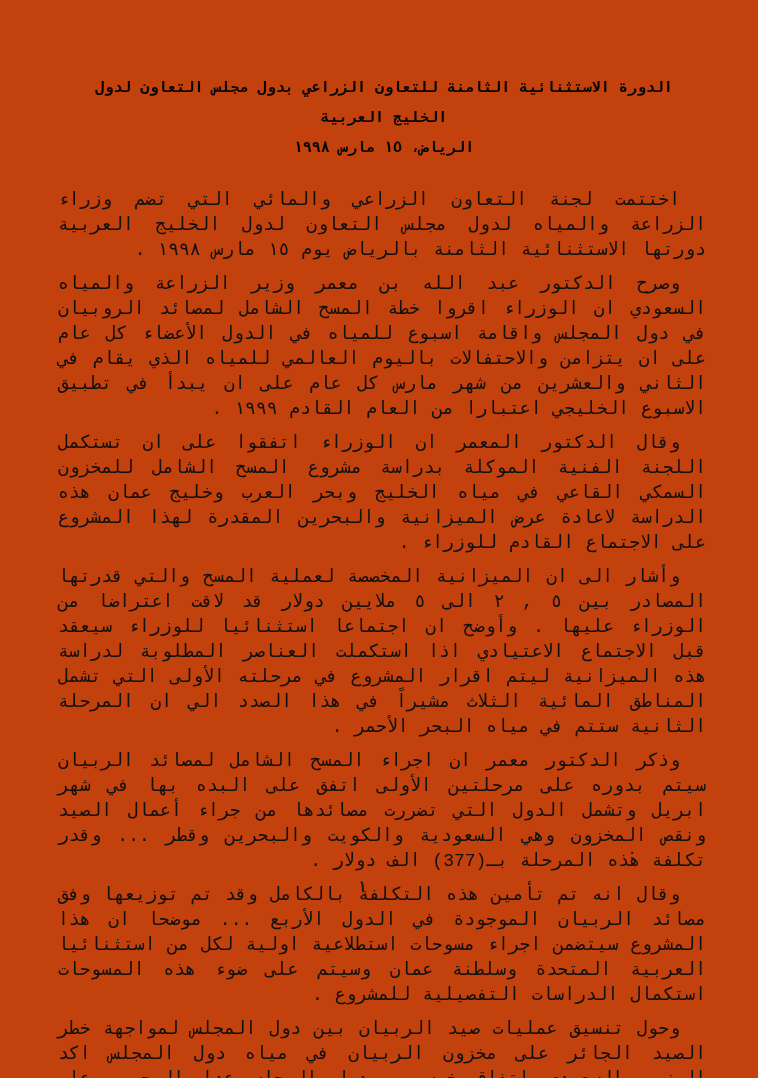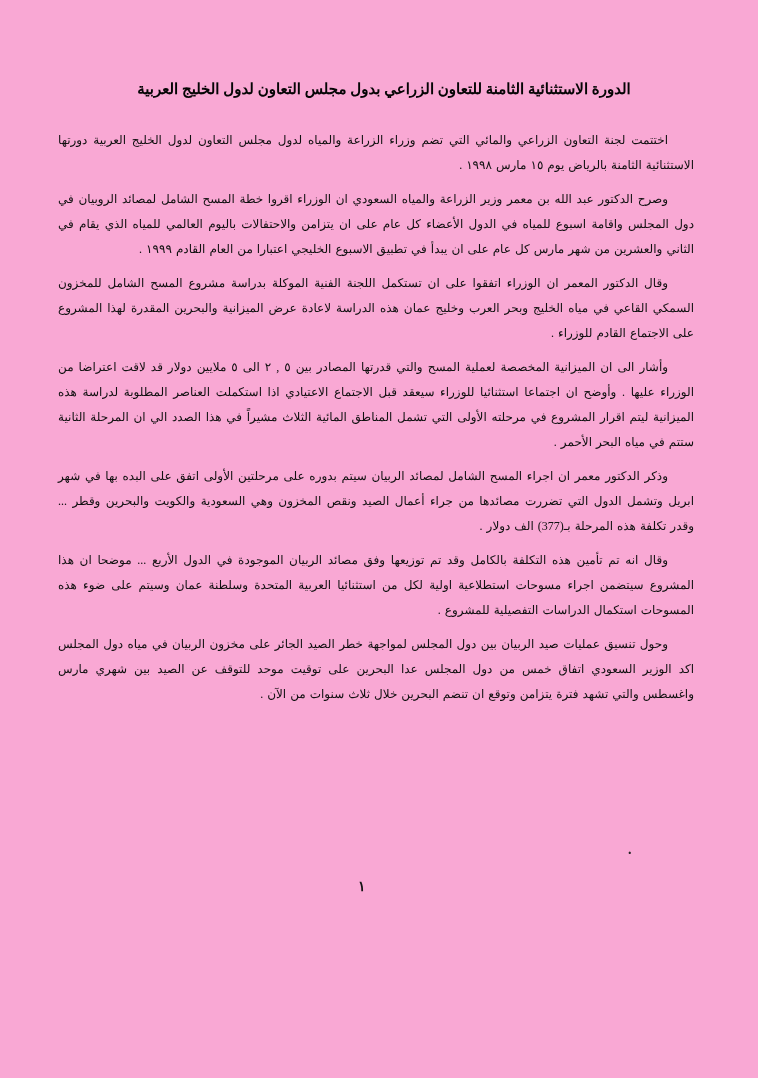--- a/index.html
+++ b/index.html
@@ -5,45 +5,45 @@
   html, body {
     margin: 0;
     padding: 0;
     background: #e8e8e8;
   }
   .page {
     position: relative;
     width: 758px;
     height: 1078px;
     margin: 0 auto;
-    background: #f9a8d4;
+    background: #c2410c;
     direction: rtl;
-    font-family: Liberation Serif, serif;
+    font-family: Liberation Mono, monospace;
     color: #0e0e0e;
     overflow: hidden;
     box-sizing: border-box;
   }
   .content {
     position: absolute;
     top: 74px;
     right: 48px;
     left: 58px;
   }
   .doc-title {
     text-align: center;
     font-weight: bold;
     font-size: 15px;
     line-height: 30px;
     margin: 0 30px 24px 30px;
     color: #050505;
   }
   .doc-title .t-line { display: block; }
   .body-text p {
-    margin: 0 16px 9px 0;
-    font-size: 12px;
+    margin: 0 4px 9px 0;
+    font-size: 18px;
     line-height: 25px;
     text-align: justify;
     text-indent: 26px;
     color: #101010;
     word-spacing: 1px;
   }
   .page-number {
     position: absolute;
     top: 878px;
     left: 358px;
@@ -60,20 +60,21 @@
     color: #222;
   }
 </style>
 </head>
 <body>
 
 <div class="page">
   <div class="content">
     <h1 class="doc-title">
       <span class="t-line">الدورة الاستثنائية الثامنة للتعاون الزراعي بدول مجلس التعاون لدول الخليج العربية</span>
+      <span class="t-line">الرياض، ١٥ مارس ١٩٩٨</span>
     </h1>
     <div class="body-text">
       <p>اختتمت لجنة التعاون الزراعي والمائي التي تضم وزراء الزراعة والمياه لدول مجلس التعاون لدول الخليج العربية دورتها الاستثنائية الثامنة بالرياض يوم ١٥ مارس ١٩٩٨ .</p>
       <p>وصرح الدكتور عبد الله بن معمر وزير الزراعة والمياه السعودي ان الوزراء اقروا خطة المسح الشامل لمصائد الروبيان في دول المجلس واقامة اسبوع للمياه في الدول الأعضاء كل عام على ان يتزامن والاحتفالات باليوم العالمي للمياه الذي يقام في الثاني والعشرين من شهر مارس كل عام على ان يبدأ في تطبيق الاسبوع الخليجي اعتبارا من العام القادم ١٩٩٩ .</p>
       <p>وقال الدكتور المعمر ان الوزراء اتفقوا على ان تستكمل اللجنة الفنية الموكلة بدراسة مشروع المسح الشامل للمخزون السمكي القاعي في مياه الخليج وبحر العرب وخليج عمان هذه الدراسة لاعادة عرض الميزانية والبحرين المقدرة لهذا المشروع على الاجتماع القادم للوزراء .</p>
       <p>وأشار الى ان الميزانية المخصصة لعملية المسح والتي قدرتها المصادر بين ٥ , ٢ الى ٥ ملايين دولار قد لاقت اعتراضا من الوزراء عليها . وأوضح ان اجتماعا استثنائيا للوزراء سيعقد قبل الاجتماع الاعتيادي اذا استكملت العناصر المطلوبة لدراسة هذه الميزانية ليتم اقرار المشروع في مرحلته الأولى التي تشمل المناطق المائية الثلاث مشيراً في هذا الصدد الي ان المرحلة الثانية ستتم في مياه البحر الأحمر .</p>
       <p>وذكر الدكتور معمر ان اجراء المسح الشامل لمصائد الربيان سيتم بدوره على مرحلتين الأولى اتفق على البده بها في شهر ابريل وتشمل الدول التي تضررت مصائدها من جراء أعمال الصيد ونقص المخزون وهي السعودية والكويت والبحرين وقطر ... وقدر تكلفة هذه المرحلة بـ(377) الف دولار .</p>
       <p>وقال انه تم تأمين هذه التكلفة بالكامل وقد تم توزيعها وفق مصائد الربيان الموجودة في الدول الأربع ... موضحا ان هذا المشروع سيتضمن اجراء مسوحات استطلاعية اولية لكل من استثنائيا العربية المتحدة وسلطنة عمان وسيتم على ضوء هذه المسوحات استكمال الدراسات التفصيلية للمشروع .</p>
       <p>وحول تنسيق عمليات صيد الربيان بين دول المجلس لمواجهة خطر الصيد الجائر على مخزون الربيان في مياه دول المجلس اكد الوزير السعودي اتفاق خمس من دول المجلس عدا البحرين على توقيت موحد للتوقف عن الصيد بين شهري مارس واغسطس والتي تشهد فترة يتزامن وتوقع ان تنضم البحرين خلال ثلاث سنوات من الآن .</p>
     </div>

